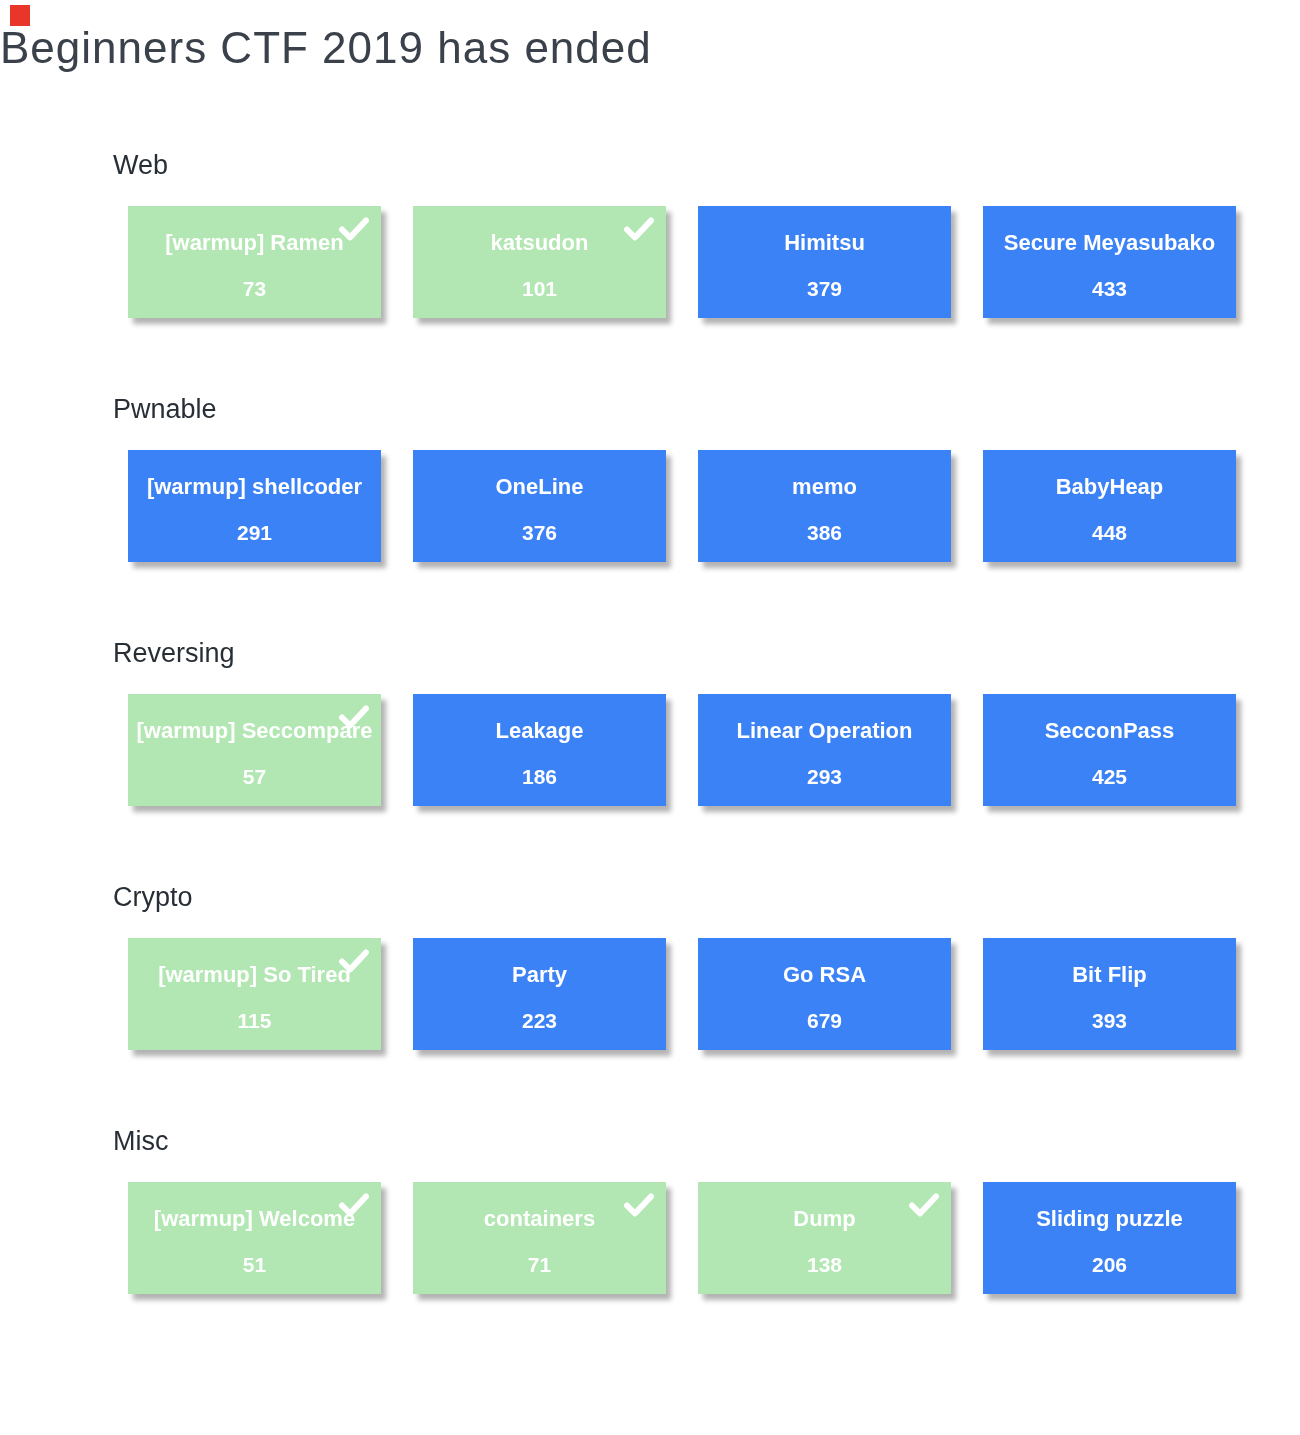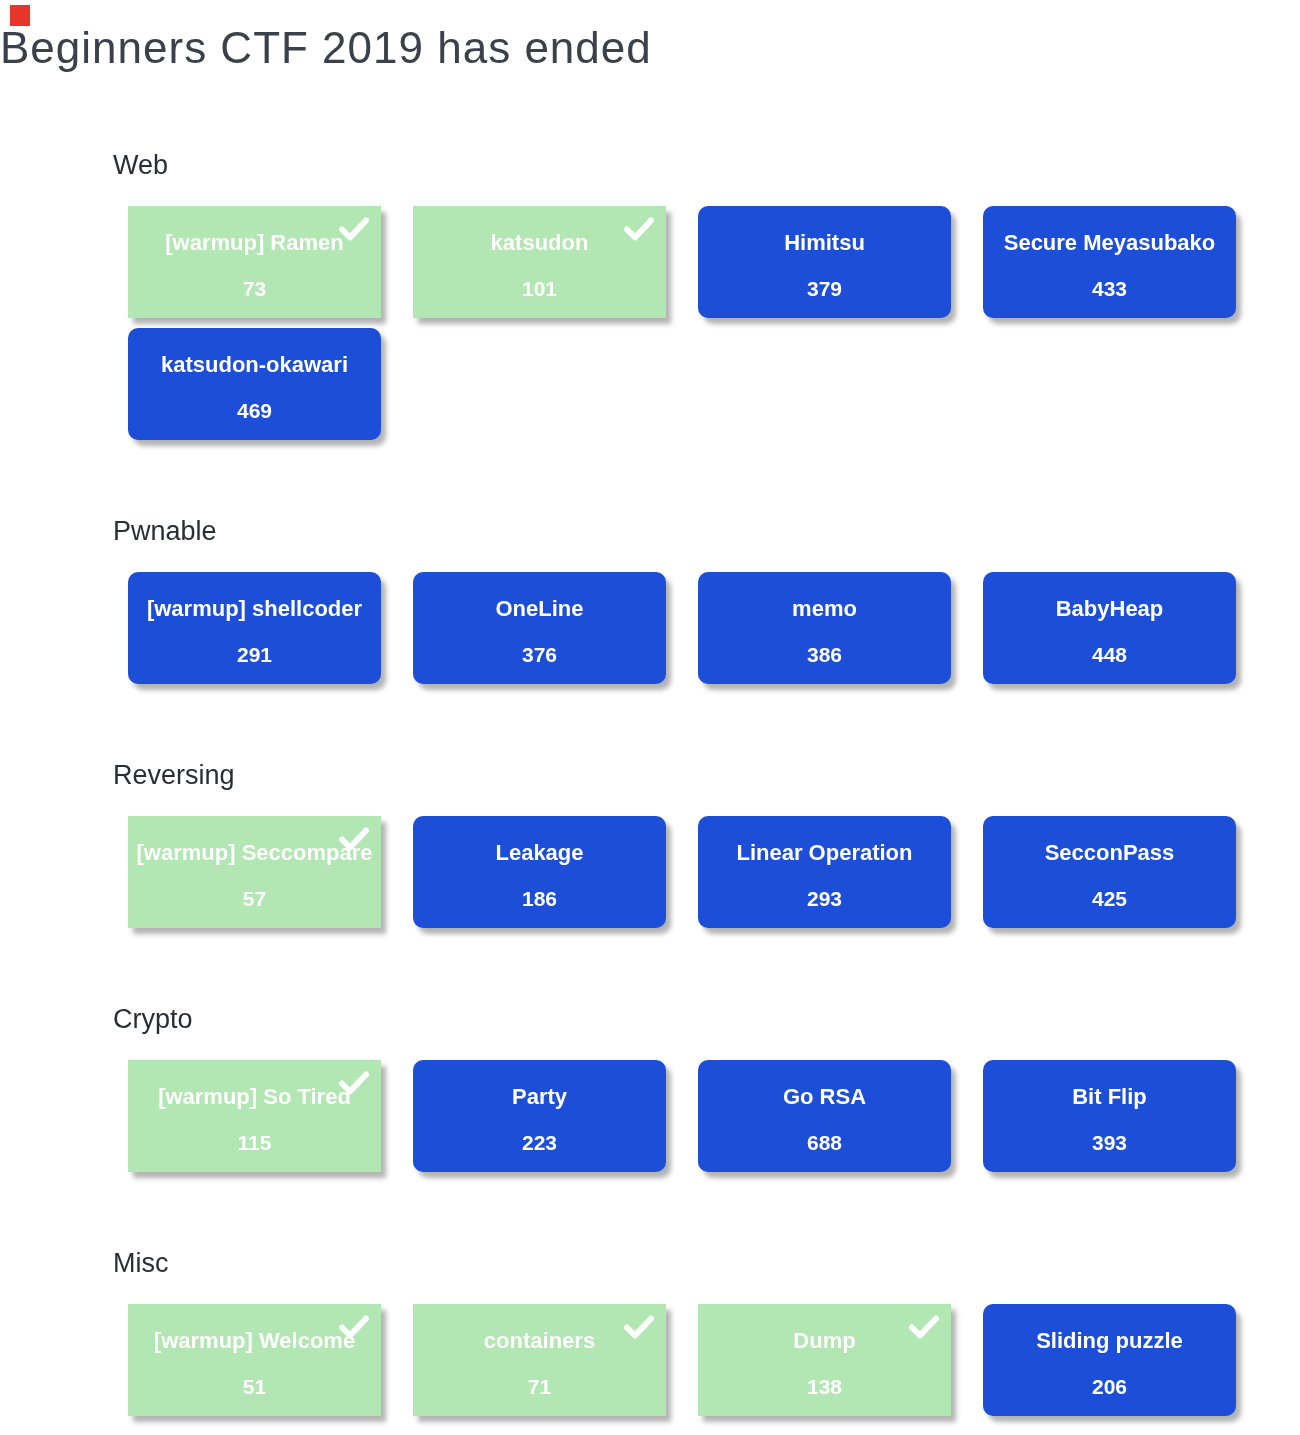--- a/index.html
+++ b/index.html
@@ -59,21 +59,21 @@
     flex-direction: column;
     align-items: center;
     justify-content: center;
     gap: 22px;
     overflow: hidden;
     color: #ffffff;
     font-weight: 700;
     box-shadow: 5px 6px 5px rgba(0,0,0,0.30);
     cursor: pointer;
   }
-  .card.unsolved { background: #1d4ed8; border-radius: 10px; }
+  .card.unsolved { background: #3b82f6; }
   .card.solved   { background: #b2e6b2; }
   .challenge-title {
     font-size: 22px;
     line-height: 25px;
     white-space: nowrap;
   }
   .challenge-points {
     font-size: 21px;
     line-height: 24px;
     text-align: center;
@@ -122,25 +122,20 @@
     <span class="challenge-title">Himitsu</span>
     <span class="challenge-points">379</span>
   </div>
 
   <div class="card unsolved">
 
     <span class="challenge-title">Secure Meyasubako</span>
     <span class="challenge-points">433</span>
   </div>
 
-  <div class="card unsolved">
-
-    <span class="challenge-title">katsudon-okawari</span>
-    <span class="challenge-points">469</span>
-  </div>
 </div>
   </div>
 
   <div class="section">
     <h2 class="section-heading">Pwnable</h2>
     <div class="card-grid">
   <div class="card unsolved">
 
     <span class="challenge-title">[warmup] shellcoder</span>
     <span class="challenge-points">291</span>
@@ -214,21 +209,21 @@
 
   <div class="card unsolved">
 
     <span class="challenge-title">Party</span>
     <span class="challenge-points">223</span>
   </div>
 
   <div class="card unsolved">
 
     <span class="challenge-title">Go RSA</span>
-    <span class="challenge-points">688</span>
+    <span class="challenge-points">679</span>
   </div>
 
   <div class="card unsolved">
 
     <span class="challenge-title">Bit Flip</span>
     <span class="challenge-points">393</span>
   </div>
 </div>
   </div>
 

